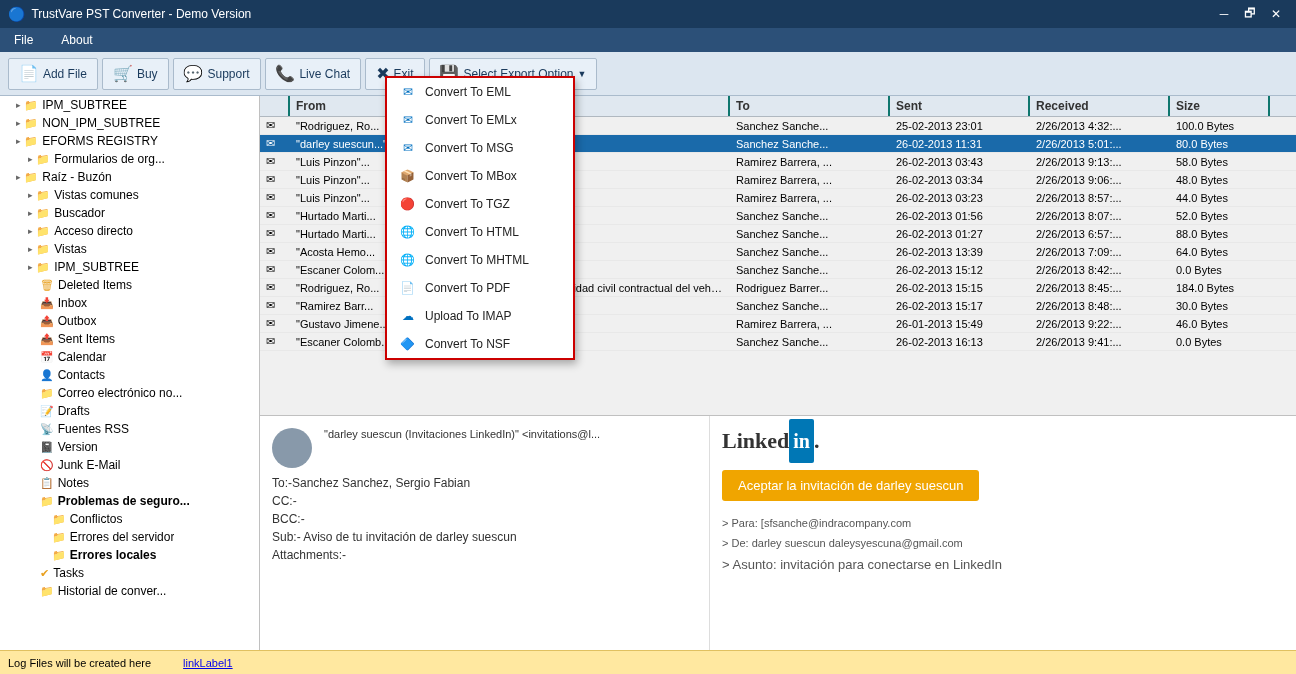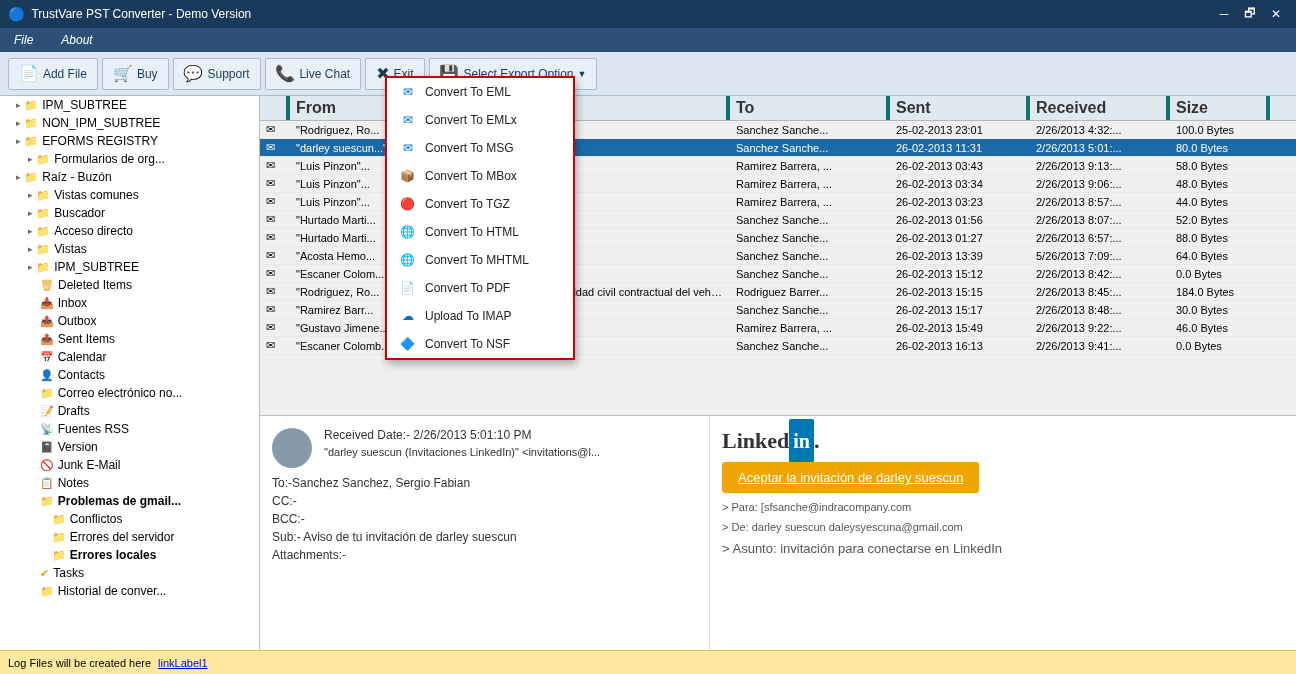--- a/index.html
+++ b/index.html
@@ -21,21 +21,20 @@
     .title-btn { color: white; background: none; border: none; cursor: pointer; width: 24px; height: 20px; font-size: 12px; display: flex; align-items: center; justify-content: center; }
 
     
     #menu-bar {
       background: #2c5078;
       height: 24px;
       display: flex;
       align-items: center;
       padding: 0 8px;
       gap: 16px;
-      font-style: italic;
     }
     .menu-item { color: white; font-size: 12px; cursor: pointer; padding: 2px 6px; }
 
     
     #toolbar {
       background: #dce6f0;
       height: 44px;
       display: flex;
       align-items: center;
       padding: 0 8px;
@@ -98,22 +97,22 @@
     #email-list {
       height: 320px;
       overflow-y: auto;
       border-bottom: 1px solid #c0c0c0;
     }
     #email-list-header {
       display: flex; background: #e0e8f0; border-bottom: 1px solid #b0b8c0;
       position: sticky; top: 0; z-index: 1;
     }
     .email-col-header {
-      padding: 3px 6px; font-size: 16px; font-weight: bold;
-      border-right: 4px solid #0f766e; color: #333; flex-shrink: 0;
+      padding: 3px 6px; font-size: 12px; font-weight: bold;
+      border-right: 2px solid #0f766e; color: #333; flex-shrink: 0;
     }
     .email-row {
       display: flex; align-items: center;
       border-bottom: 1px solid #e8e8e8; cursor: pointer;
     }
     .email-row.selected { background: #1a6aaa; color: white; }
     .email-cell {
       padding: 2px 6px; font-size: 11px; flex-shrink: 0;
       overflow: hidden; text-overflow: ellipsis; white-space: nowrap;
     }
@@ -147,28 +146,27 @@
     .preview-avatar {
       width: 40px; height: 40px; border-radius: 50%;
       background: #8899aa; display: inline-block;
       margin-right: 12px; vertical-align: top;
     }
     .preview-meta { font-size: 12px; color: #333; margin-bottom: 4px; }
     .linkedin-text { font-size: 12px; color: #333; margin: 8px 0; }
     .linkedin-btn {
       background: #f0a500; color: white; padding: 8px 16px;
       border: none; border-radius: 3px; font-size: 13px; cursor: pointer;
-      margin: 0 0;
-      text-decoration: underline;
+      margin: 8px 0;
     }
 
     
     #status-bar {
       height: 24px; background: #ffe8a0; border-top: 1px solid #e0c060;
-      display: flex; align-items: center; padding: 0 8px; gap: 7px;
+      display: flex; align-items: center; padding: 0 8px; gap: 32px;
       font-size: 11px;
     }
     .status-link { color: #0000ee; text-decoration: underline; cursor: pointer; }
 
     
     #export-dropdown {
       position: absolute;
       top: 76px;
       left: 385px;
       background: white;
@@ -335,21 +333,21 @@
           <div class="tree-item indent-3">
             <span class="tree-item-icon folder-icon">🚫</span>
             <span class="tree-item-label">Junk E-Mail</span>
           </div>
           <div class="tree-item indent-3">
             <span class="tree-item-icon folder-icon">📋</span>
             <span class="tree-item-label">Notes</span>
           </div>
           <div class="tree-item indent-3">
             <span class="tree-item-icon folder-icon">📁</span>
-            <span class="tree-item-label bold-label">Problemas de gmail...</span>
+            <span class="tree-item-label bold-label">Problemas de seguro...</span>
           </div>
           <div class="tree-item indent-4">
             <span class="tree-item-icon folder-icon">📁</span>
             <span class="tree-item-label">Conflictos</span>
           </div>
           <div class="tree-item indent-4">
             <span class="tree-item-icon folder-icon">📁</span>
             <span class="tree-item-label">Errores del servidor</span>
           </div>
           <div class="tree-item indent-4">
@@ -443,21 +441,21 @@
             <div class="email-cell col-sent">26-02-2013 01:27</div>
             <div class="email-cell col-received">2/26/2013 6:57:...</div>
             <div class="email-cell col-size">88.0 Bytes</div>
           </div>
           <div class="email-row">
             <div class="email-cell col-flag">✉</div>
             <div class="email-cell col-from">"Acosta Hemo...</div>
             <div class="email-cell col-subject">...8...</div>
             <div class="email-cell col-to">Sanchez Sanche...</div>
             <div class="email-cell col-sent">26-02-2013 13:39</div>
-            <div class="email-cell col-received">5/26/2013 7:09:...</div>
+            <div class="email-cell col-received">2/26/2013 7:09:...</div>
             <div class="email-cell col-size">64.0 Bytes</div>
           </div>
           <div class="email-row">
             <div class="email-cell col-flag">✉</div>
             <div class="email-cell col-from">"Escaner Colom...</div>
             <div class="email-cell col-subject">...</div>
             <div class="email-cell col-to">Sanchez Sanche...</div>
             <div class="email-cell col-sent">26-02-2013 15:12</div>
             <div class="email-cell col-received">2/26/2013 8:42:...</div>
             <div class="email-cell col-size">0.0 Bytes</div>
@@ -478,42 +476,41 @@
             <div class="email-cell col-to">Sanchez Sanche...</div>
             <div class="email-cell col-sent">26-02-2013 15:17</div>
             <div class="email-cell col-received">2/26/2013 8:48:...</div>
             <div class="email-cell col-size">30.0 Bytes</div>
           </div>
           <div class="email-row">
             <div class="email-cell col-flag">✉</div>
             <div class="email-cell col-from">"Gustavo Jimene...</div>
             <div class="email-cell col-subject">RE: jornada vacunacion</div>
             <div class="email-cell col-to">Ramirez Barrera, ...</div>
-            <div class="email-cell col-sent">26-02-2013 15:49</div>
+            <div class="email-cell col-sent">26-01-2013 15:49</div>
             <div class="email-cell col-received">2/26/2013 9:22:...</div>
             <div class="email-cell col-size">46.0 Bytes</div>
           </div>
           <div class="email-row">
             <div class="email-cell col-flag">✉</div>
             <div class="email-cell col-from">"Escaner Colomb...</div>
             <div class="email-cell col-subject">...</div>
             <div class="email-cell col-to">Sanchez Sanche...</div>
             <div class="email-cell col-sent">26-02-2013 16:13</div>
             <div class="email-cell col-received">2/26/2013 9:41:...</div>
             <div class="email-cell col-size">0.0 Bytes</div>
           </div>
         </div>
     </div>
 
     <div id="preview-panel">
       <div id="preview-left">
         <div style="display:flex; align-items:flex-start; margin-bottom:8px;">
           <div class="preview-avatar"></div>
           <div>
-            <div class="preview-meta">Received Date:- 2/26/2013 5:01:10 PM</div>
             <div class="preview-meta" style="font-size:11px; color:#333;">"darley suescun (Invitaciones LinkedIn)" &lt;invitations@l...</div>
           </div>
         </div>
         <div class="preview-meta">To:-Sanchez Sanchez, Sergio Fabian</div>
         <div class="preview-meta">CC:-</div>
         <div class="preview-meta">BCC:-</div>
         <div class="preview-meta">Sub:- Aviso de tu invitación de darley suescun</div>
         <div class="preview-meta">Attachments:-</div>
       </div>
       <div id="preview-right">

